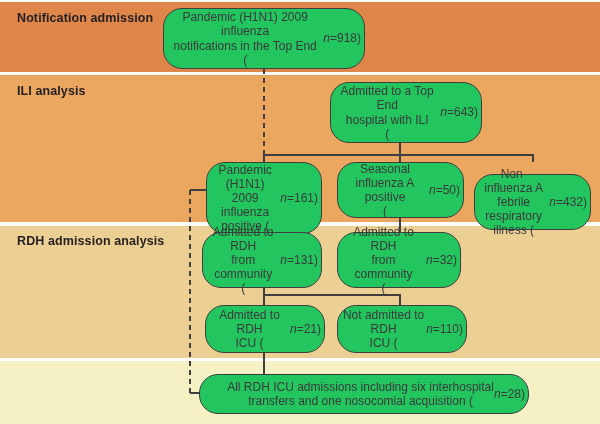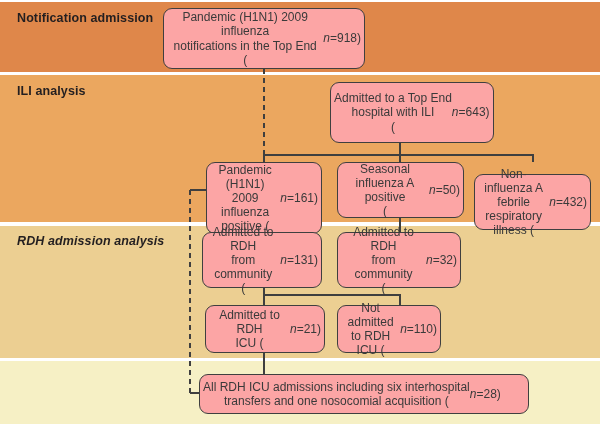--- a/index.html
+++ b/index.html
@@ -18,53 +18,53 @@
   .section-label {
     position: absolute;
     left: 17px;
     font-size: 12.5px;
     font-weight: bold;
     color: #231f20;
     letter-spacing: 0.1px;
   }
   .lbl-1 { top: 11px; }
   .lbl-2 { top: 84px; }
-  .lbl-3 { top: 234px; font-style: italic; }
+  .lbl-3 { top: 234px; }
   .lbl-4 { top: 370px; }
   svg.connectors {
     position: absolute; top: 0; left: 0;
     width: 600px; height: 424px;
     pointer-events: none;
   }
   .box {
     position: absolute;
     box-sizing: border-box;
-    background: #fca5a5;
+    background: #22c55e;
     border: 1.6px solid #3f3f3f;
-    border-radius: 9px;
+    border-radius: 19px;
     display: flex;
     align-items: center;
-    justify-content: flex-start;
+    justify-content: flex-end;
     text-align: center;
     font-size: 12px;
     line-height: 1.18;
     color: #3a3a3a;
     white-space: pre-line;
     padding: 2px 3px;
   }
   .box i { font-style: italic; }
   .box-a  { left:163px; top:8px;   width:202px; height:61px; }
-  .box-b  { left:330px; top:82px;  width:164px; height:61px; }
+  .box-b  { left:330px; top:82px;  width:152px; height:61px; }
   .box-c1 { left:206px; top:162px; width:116px; height:72px; }
   .box-c2 { left:337px; top:162px; width:127px; height:56px; }
   .box-c3 { left:474px; top:162px; width:117px; height:56px;margin-top:12px; }
   .box-d1 { left:202px; top:232px; width:120px; height:56px; }
   .box-d2 { left:337px; top:232px; width:124px; height:56px; }
   .box-e1 { left:205px; top:305px; width:120px; height:48px; }
-  .box-e2 { left:337px; top:305px; width:104px; height:48px; }
+  .box-e2 { left:337px; top:305px; width:130px; height:48px; }
   .box-f  { left:199px; top:374px; width:330px; height:40px; }
 </style>
 </head>
 <body>
 
 <div class="canvas">
 
   <div class="band band-1" style="background-color: rgb(223, 135, 74);"></div>
   <div class="band band-2" style="background-color: rgb(235, 167, 95);"></div>
   <div class="band band-3" style="background-color: rgb(236, 207, 146);"></div>

